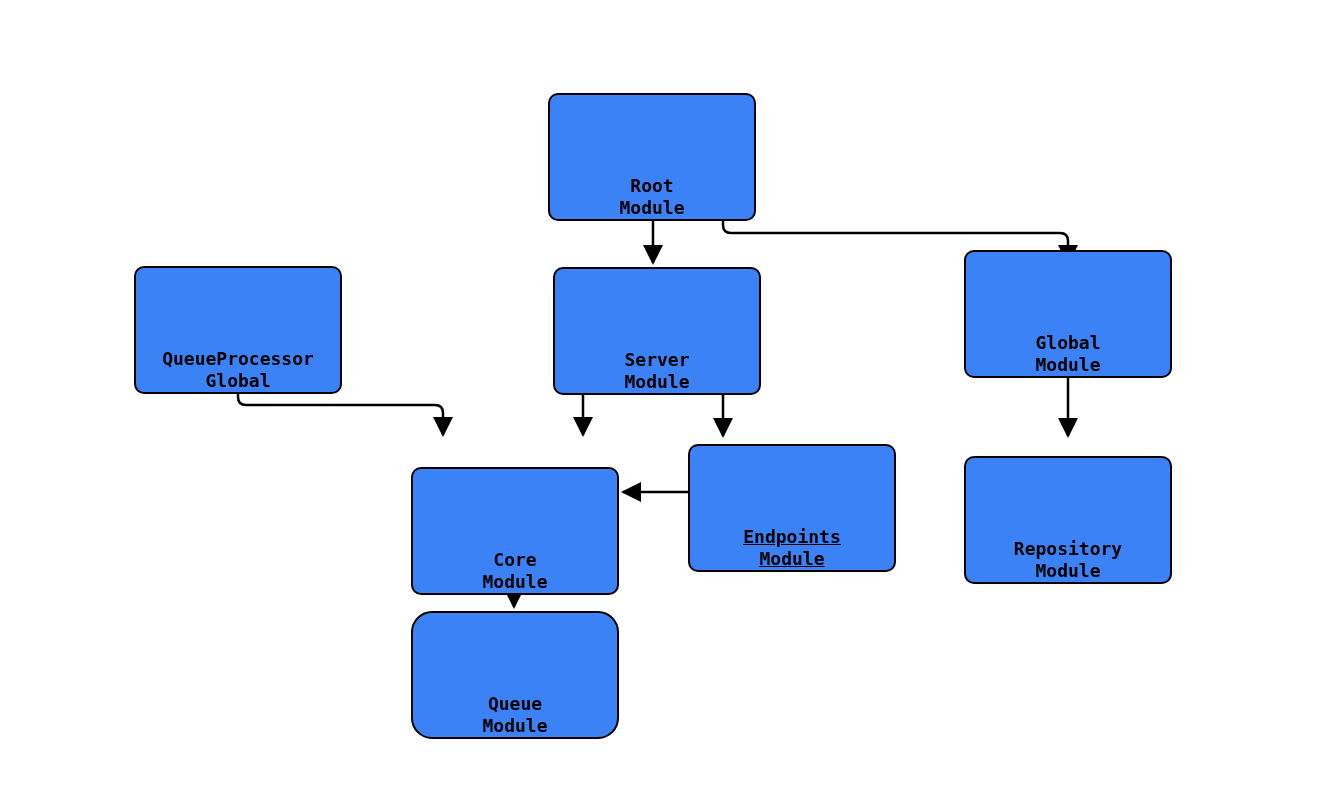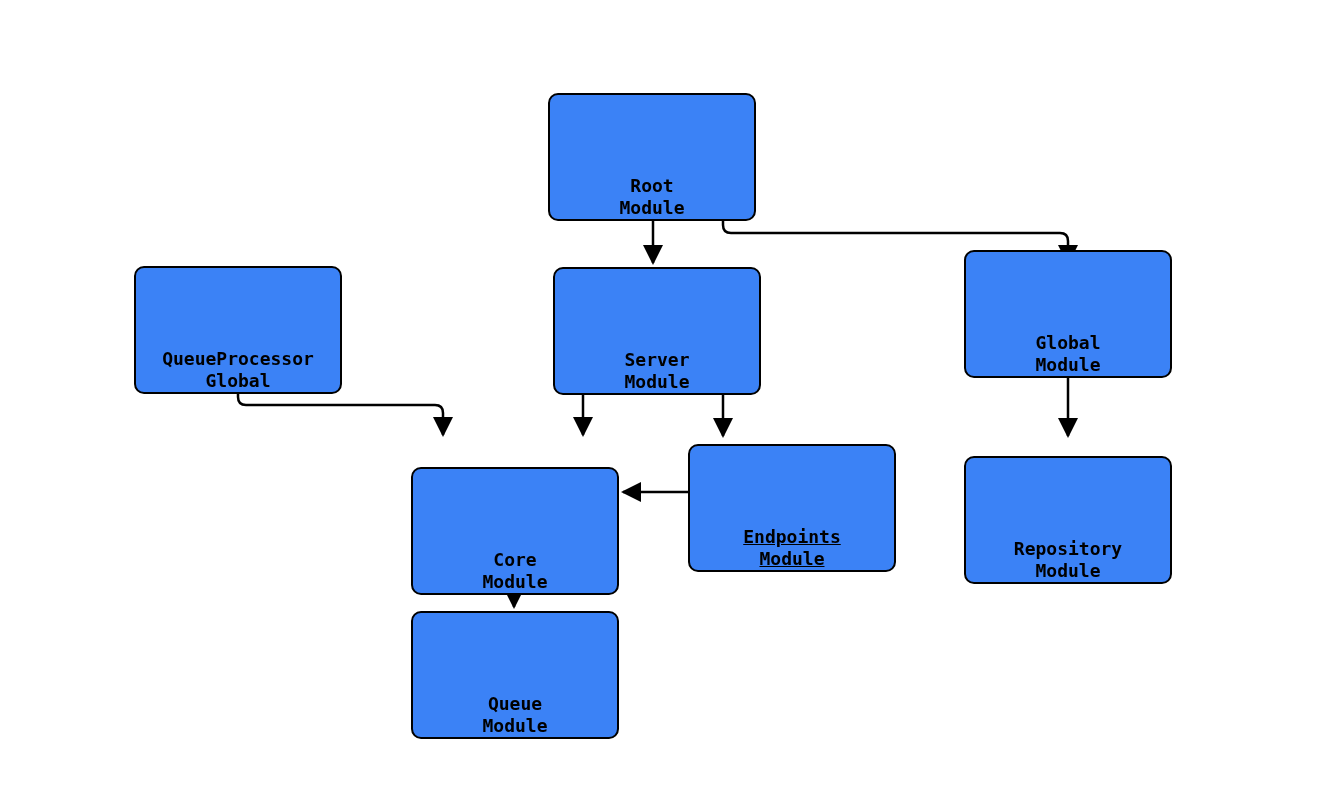--- a/index.html
+++ b/index.html
@@ -42,21 +42,21 @@
     white-space: pre-line;
   }
   
   #n-root          { left: 548px; top:  93px; }
   #n-queueprocessor{ left: 134px; top: 266px; }
   #n-server        { left: 553px; top: 267px; }
   #n-global        { left: 964px; top: 250px; }
   #n-core          { left: 411px; top: 436px; margin-top: 31px; }
   #n-endpoints     { left: 688px; top: 444px; text-decoration: underline; }
   #n-repository    { left: 964px; top: 440px; margin-top: 16px; }
-  #n-queue         { left: 411px; top: 611px; }
+  #n-queue         { left: 411px; top: 611px; border-radius: 21px; }
 </style>
 </head>
 <body>
 
 <div id="canvas">
 
   <svg id="edges" width="1337" height="809" viewBox="0 0 1337 809">
     <defs>
       <marker id="arrow" viewBox="0 0 10 10" refX="9" refY="5" markerWidth="8" markerHeight="8" orient="auto-start-reverse">
         <path d="M0,0 L10,5 L0,10 z" fill="#000000"></path>

